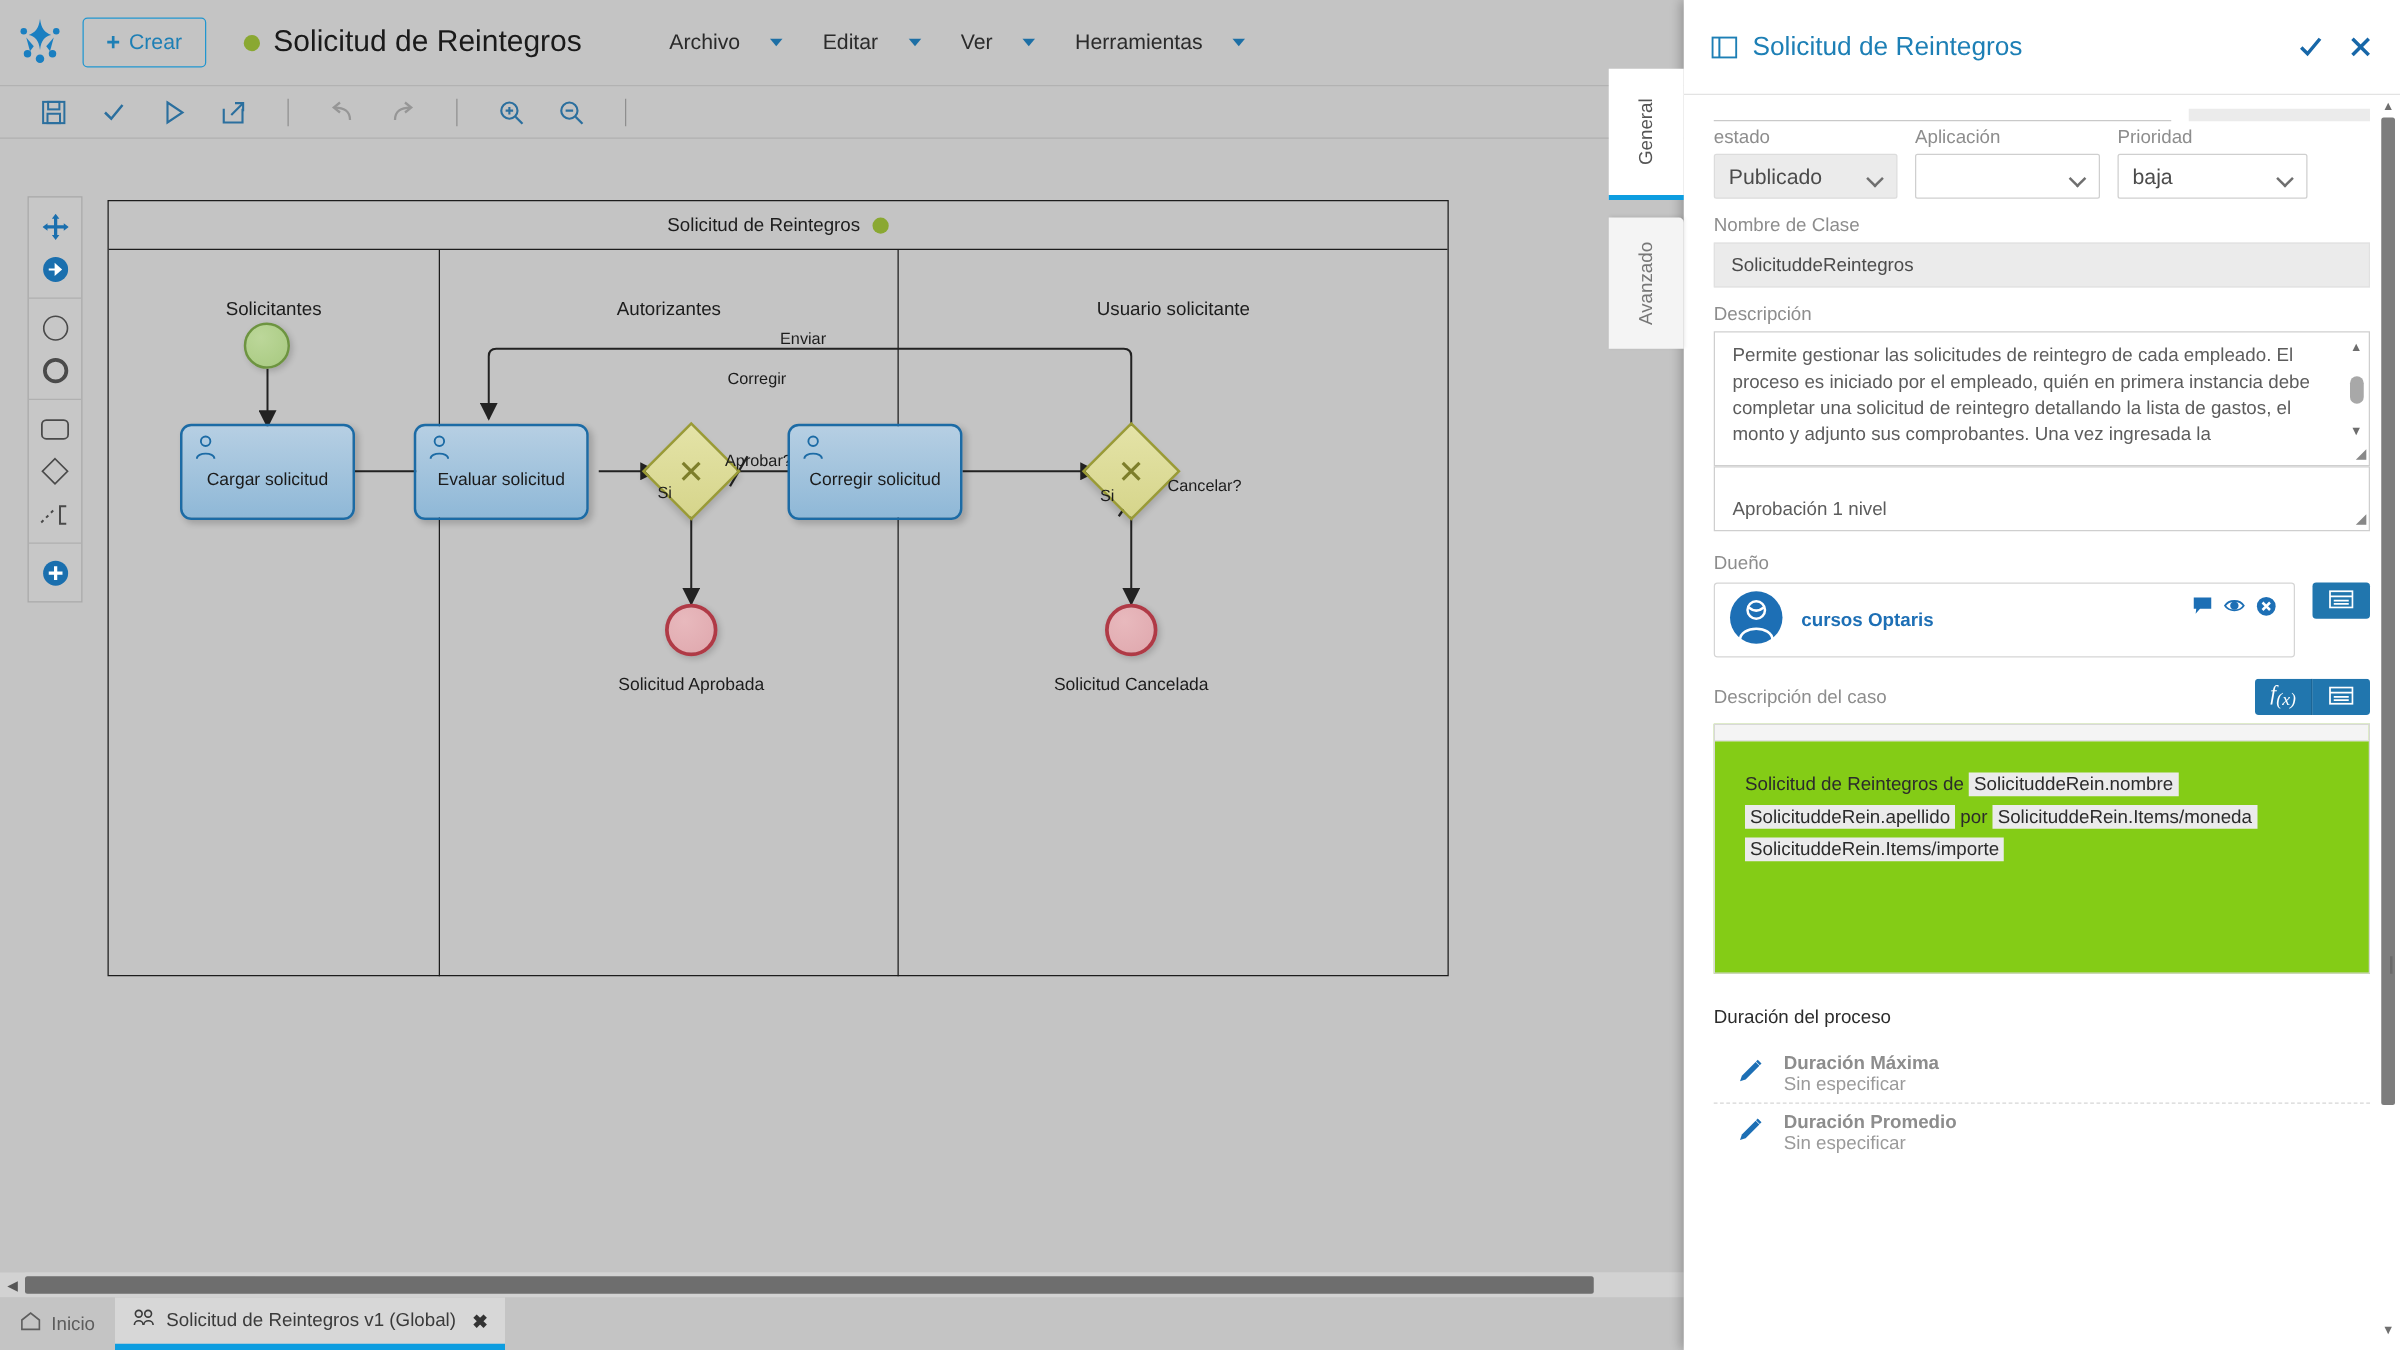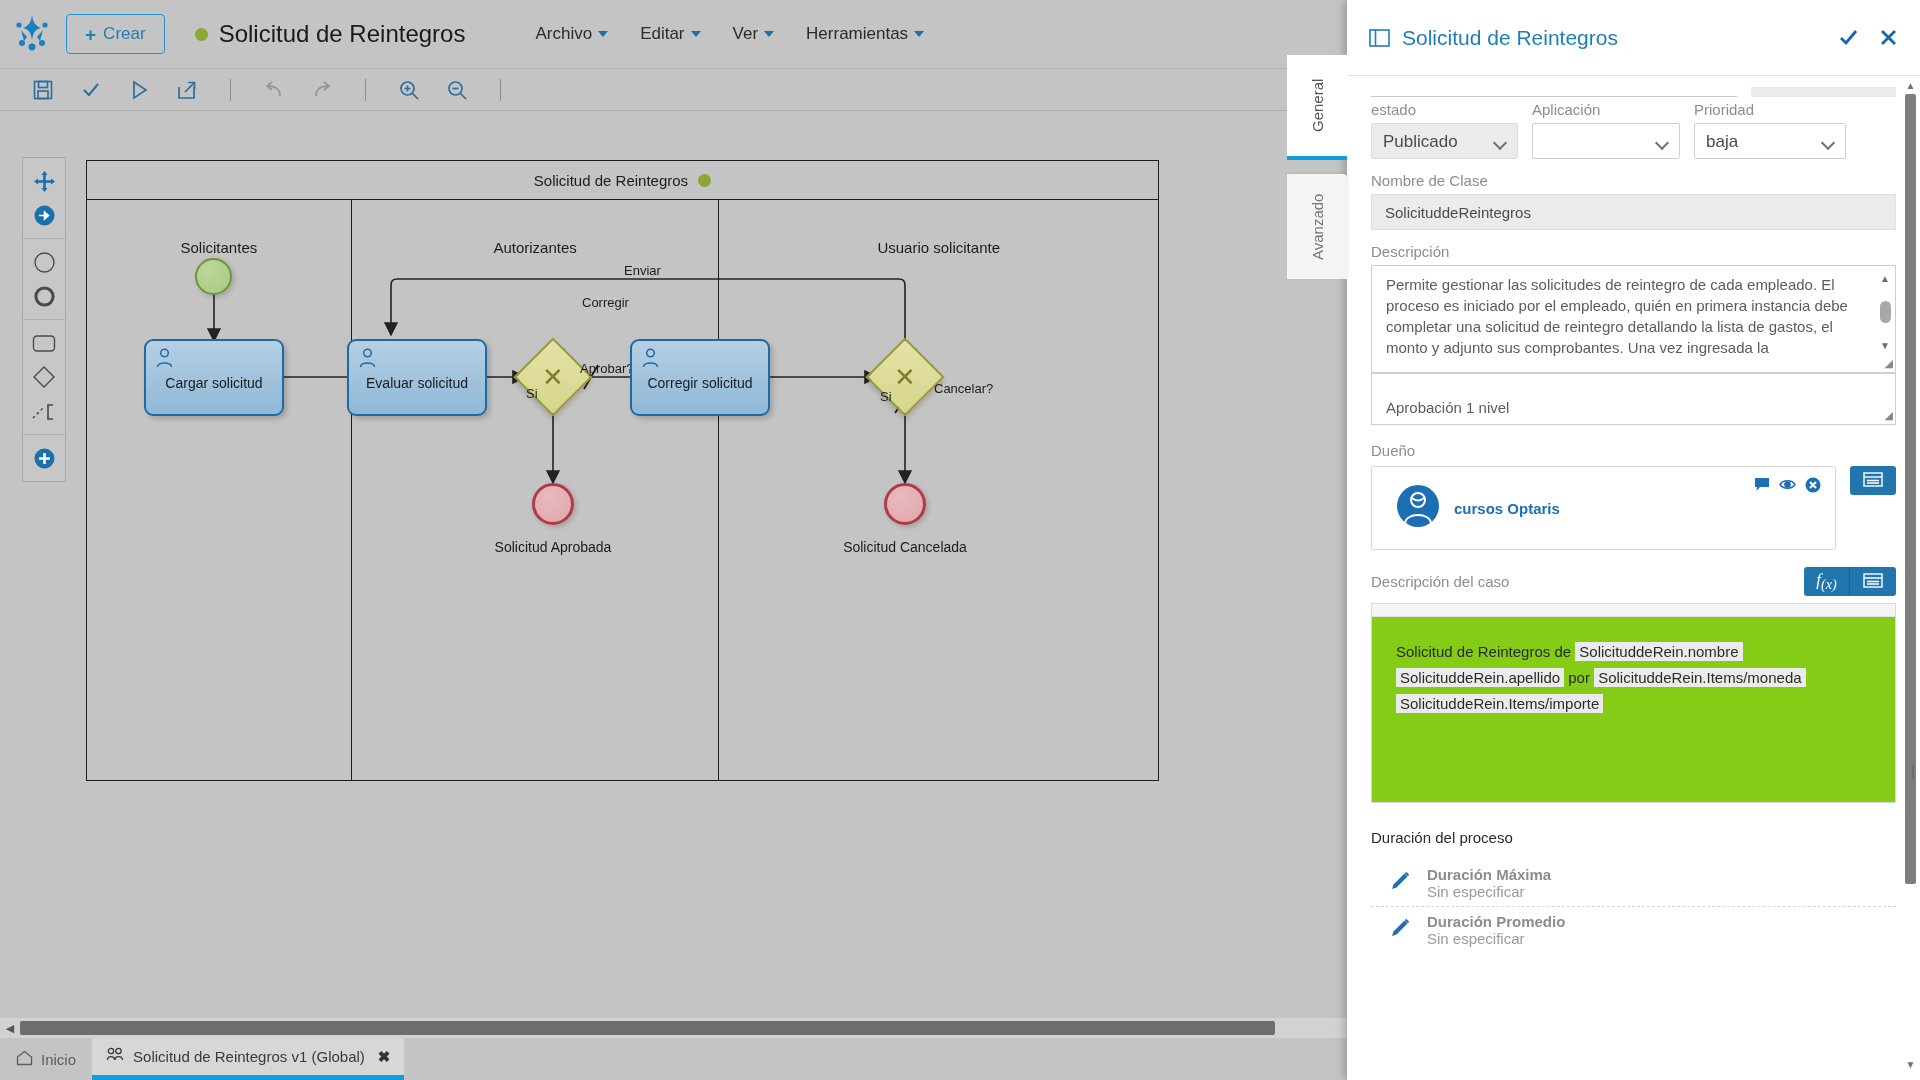--- a/index.html
+++ b/index.html
@@ -25,21 +25,21 @@
   }
   .btn-crear .plus { font-size: 19px; font-weight: bold; line-height: 1; }
   .doc-status-dot {
     width: 13px; height: 13px; border-radius: 50%;
     background: #8aa832; margin-left: 30px; margin-right: 11px; flex: none;
   }
   .doc-title { font-size: 24px; color: #1a1a1a; white-space: nowrap; }
   .menus { display: flex; gap: 32px; margin-left: 70px; }
   .menu-item {
     font-size: 17px; color: #2b2b2b; cursor: pointer;
-    display: flex; align-items: center; gap: 6px; white-space: nowrap;
+    display: flex; align-items: center; gap: 24px; white-space: nowrap;
   }
   .caret { width: 0; height: 0; border-left: 5px solid transparent;
            border-right: 5px solid transparent; border-top: 6px solid #1d6fa5; }
 
   
   .toolbar {
     position: absolute; left: 0; top: 68px; width: 1347px; height: 43px;
     background: #c4c4c4; border-top: 1px solid #b2b2b2; border-bottom: 1px solid #b0b0b0;
     display: flex; align-items: center; padding-left: 30px; gap: 22px;
   }
@@ -225,22 +225,22 @@
   .ta-scroll .arw { font-size: 10px; color:#6d6d6d; }
   .ta-scroll .thumb { width: 11px; height: 22px; background:#a8a8a8; border-radius: 6px; }
   .resize-grip {
     position:absolute; right: 2px; bottom: 2px; width: 13px; height: 13px;
     color:#888; font-size: 11px; line-height: 13px; text-align:right; cursor: nwse-resize;
   }
   .sect-label { font-size: 15px; color: #8d8d8d; margin: 17px 0 7px; }
 
   .owner-row { display: flex; align-items: flex-start; gap: 14px; }
   .owner-box {
-    flex: 1; border: 1px solid #d5d5d5; border-radius: 3px; height: 84px;
-    display: flex; align-items: center; padding: 0 24px; position: relative;
+    flex: 1; border: 1px solid #d5d5d5; border-radius: 3px; height: 60px;
+    display: flex; align-items: center; padding: 0 11px; position: relative;
   }
   .owner-name { color: #1d6fb5; font-weight: bold; font-size: 15px; margin-left: 14px; }
   .owner-actions { position: absolute; right: 14px; top: 10px; display:flex; gap: 9px; }
   .blue-btn {
     background: #2176ae; border: none; border-radius: 3px; width: 46px; height: 29px;
     display:flex; align-items:center; justify-content:center; cursor:pointer;
   }
   .blue-btn-group { display:flex; border-radius:3px; overflow:hidden; }
   .blue-btn-group .blue-btn { border-radius: 0; border-right: 1px solid #1b628f; }
   .blue-btn-group .blue-btn:last-child { border-right: none; }
@@ -481,21 +481,21 @@
       <div class="task" style="left:57px; top:178px;">
         <span class="task-usericon">
           <svg width="19" height="20" viewBox="0 0 19 20" fill="none" stroke="#1c6ba5" stroke-width="1.5">
             <circle cx="9.5" cy="5" r="3.8"></circle>
               <path d="M2.5 19 C2.5 13.5 16.5 13.5 16.5 19"></path>
           </svg>
         </span>
         <span class="task-label">Cargar solicitud</span>
       </div>
 
-      <div class="task" style="left:260px; top:178px;">
+      <div class="task" style="left:244px; top:178px;">
         <span class="task-usericon">
           <svg width="19" height="20" viewBox="0 0 19 20" fill="none" stroke="#1c6ba5" stroke-width="1.5">
             <circle cx="9.5" cy="5" r="3.8"></circle>
               <path d="M2.5 19 C2.5 13.5 16.5 13.5 16.5 19"></path>
           </svg>
         </span>
         <span class="task-label">Evaluar solicitud</span>
       </div>
 
       <div class="gw" style="left:438px; top:188px;"></div>

